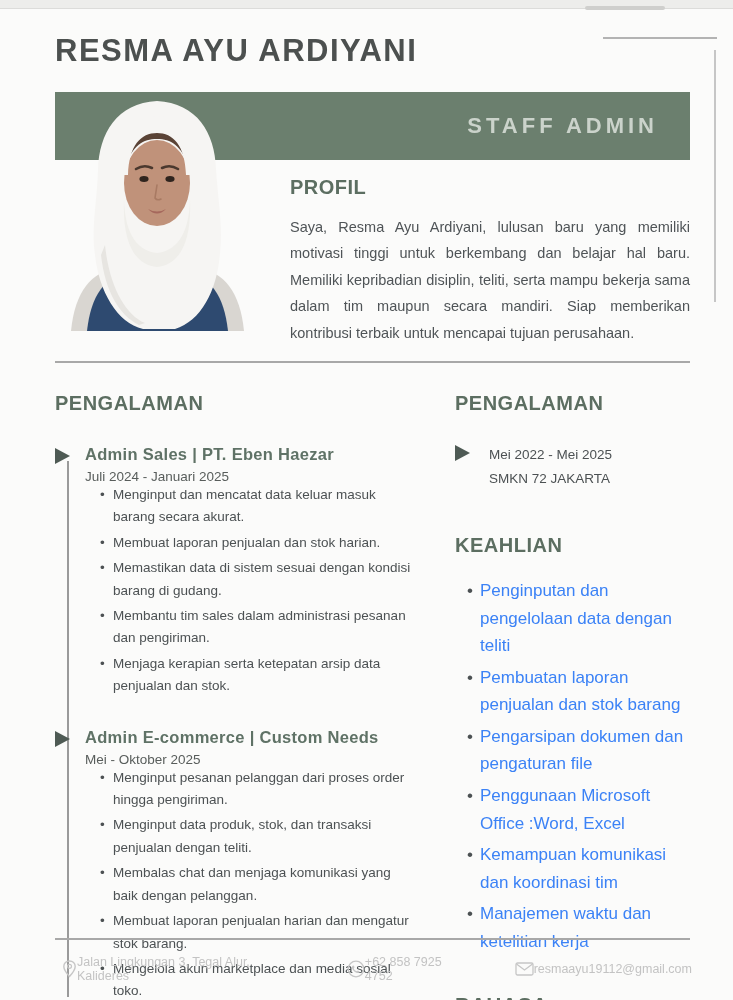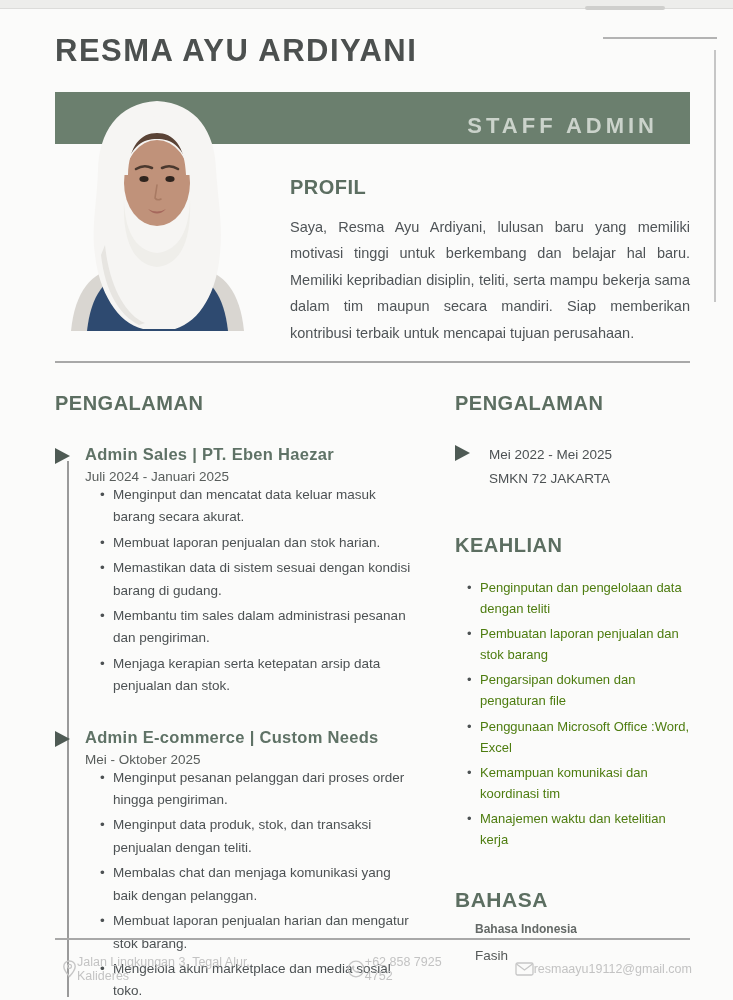--- a/index.html
+++ b/index.html
@@ -32,21 +32,21 @@
   .deco-line-h {
     position: absolute; left: 603px; top: 37px; width: 114px; height: 2px;
     background: #b3b3b3;
   }
   .deco-line-v {
     position: absolute; left: 714px; top: 50px; width: 2px; height: 252px;
     background: #c6c6c6;
   }
 
   .banner {
-    position: absolute; left: 55px; top: 92px; width: 635px; height: 52px;
+    position: absolute; left: 55px; top: 92px; width: 635px; height: 68px;
     background: #6b7f6e;
   }
   .banner-role {
     position: absolute; right: 32px; top: 0; line-height: 68px;
     font-size: 22px; font-weight: 700; letter-spacing: 4px;
     color: #cbd3cb;
   }
 
   .photo { position: absolute; left: 65px; top: 95px; width: 185px; height: 236px; }
 
@@ -100,21 +100,21 @@
 
   .edu-entry { position: relative; margin-top: 28px; padding-left: 20px; }
   .edu-entry .arrow-marker { top: 2px; }
   .edu-title { font-size: 16px; font-weight: 800; color: #5f7266; }
   .edu-details { margin-top: 6px; padding-left: 14px; font-size: 13.5px; line-height: 1.75; color: #4c5153; }
 
   .skills-heading { margin-top: 44px; }
   ul.skill-list { list-style: none; margin-top: 20px; padding-left: 12px; }
   ul.skill-list li {
     position: relative; padding-left: 13px; margin-bottom: 4px;
-    font-size: 13px; line-height: 1.62; color: #4d7c0f;
+    font-size: 17px; line-height: 1.62; color: #3b82f6;
   }
   ul.skill-list li::before { content: "\2022"; position: absolute; left: 0; top: 0; color: #4c5153; }
 
   .lang-heading { margin-top: 38px; font-size: 21px; }
   .lang-list { margin-top: 10px; padding-left: 20px; }
   .lang-name { font-size: 12px; font-weight: 800; color: #646967; margin-top: 4px; }
   .lang-level { font-size: 13.5px; color: #55595 8; color: #555958; margin-top: 12px; }
 
   .footer-row {
     position: absolute; left: 62px; top: 955px; width: 630px;

